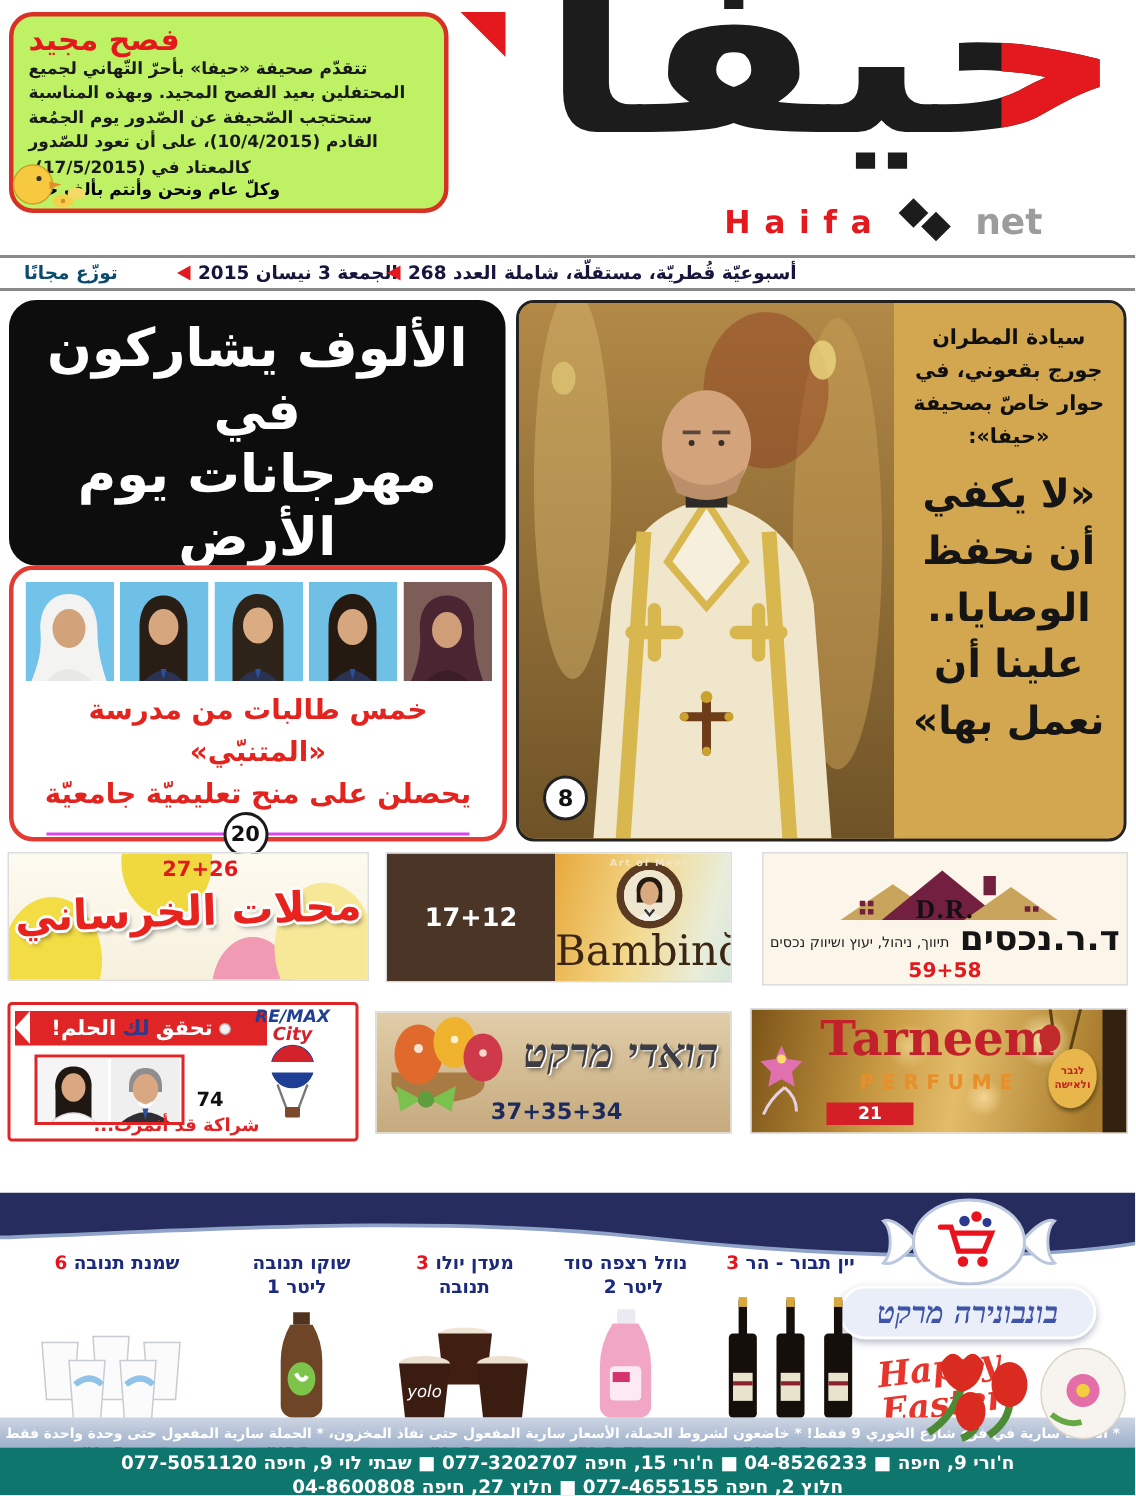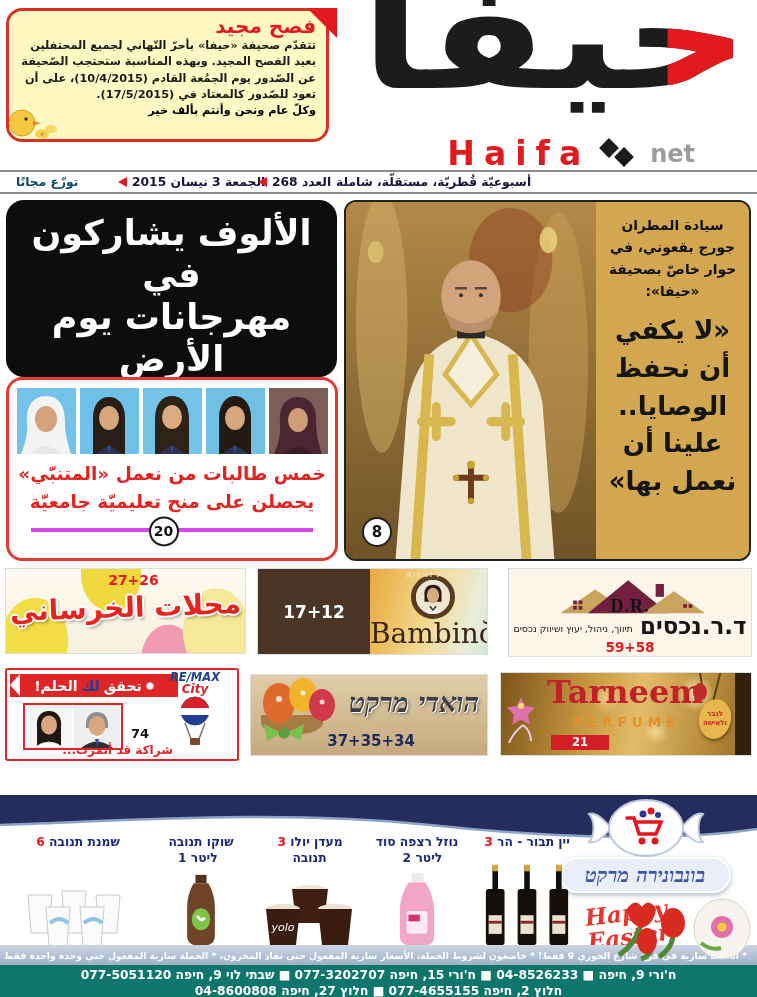--- a/index.html
+++ b/index.html
@@ -1,35 +1,35 @@
 <!DOCTYPE html>
 <html><head>
 <meta charset="utf-8">
 <style>
   * { margin:0; padding:0; box-sizing:border-box; }
   body { background:#fff; font-family:"DejaVu Sans","Liberation Sans",sans-serif; }
   .page { position:relative; width:757px; height:997px; background:#fff; overflow:hidden; margin:0 auto; }
 
   
-  .notice { position:absolute; left:6px; top:8px; width:323px; height:134px; border:3px solid #d93025;
-            border-radius:16px; background:#fef9c3; text-align:right; padding:3px 10px; }
+  .notice { position:absolute; left:6px; top:8px; width:293px; height:134px; border:3px solid #d93025;
+            border-radius:16px; background:#bef264; text-align:left; padding:3px 10px; }
   .notice-title { color:#e3191e; font-weight:800; font-size:20px; }
   .notice-body { font-size:11.3px; color:#1a1a1a; line-height:1.45; direction:rtl; font-weight:600; }
   .notice-close { font-size:11.3px; font-weight:700; direction:rtl; }
   .chick { position:absolute; left:-3px; bottom:-7px; width:54px; height:44px; }
 
   
   .logo { position:absolute; right:0; top:-4px; width:452px; height:176px; }
   .logo-ar { position:absolute; right:8px; top:-36px; font-size:148px; font-weight:800; line-height:1.05;
              direction:rtl; color:#1c1c1c; transform:scaleX(1.18); transform-origin:right center; white-space:nowrap; }
   .logo-ar .overlay { position:absolute; inset:0; color:#e3191e; clip-path:inset(0 0 0 79%); }
   .logo-accent { position:absolute; left:2px; top:12px; width:0; height:0;
                  border-top:30px solid #e3191e; border-left:30px solid transparent; }
   .logo-en { position:absolute; right:62px; top:138px; display:flex; align-items:center; gap:12px; direction:ltr; }
-  .logo-haifa { color:#e3191e; font-weight:800; font-size:33px; letter-spacing:9px; }
+  .logo-haifa { color:#e3191e; font-weight:800; font-size:21px; letter-spacing:9px; }
   .diamonds { position:relative; width:36px; height:26px; }
   .diamonds i { position:absolute; width:14px; height:14px; background:#1c1c1c; transform:rotate(45deg); }
   .d1 { left:0; top:0; } .d2 { left:15px; top:9px; }
   .logo-net { color:#9c9c9c; font-size:24px; font-weight:600; }
 
   
   .infobar { position:absolute; left:0; top:170px; width:757px; height:24px;
              border-top:2px solid #8a8a8a; border-bottom:2px solid #8a8a8a;
              font-size:12.3px; font-weight:700; color:#15153d; background:#fff; }
   .infobar .item { position:absolute; top:3px; display:flex; align-items:center; gap:5px; direction:ltr; }
@@ -60,21 +60,21 @@
         display:flex; align-items:center; justify-content:center; }
 
   
   .students { position:absolute; left:6px; top:377px; width:332px; height:184px; border:3px solid #e23b33;
               border-radius:16px; background:#fff; padding:8px 8px 0; }
   .spics { display:flex; gap:4px; justify-content:center; }
   .spic { width:59px; height:66px; flex:none; }
   .spic svg { display:block; width:100%; height:100%; }
   .stitle { color:#e3231e; font-weight:900; font-size:18.5px; text-align:center; line-height:1.5;
             margin-top:6px; direction:rtl; }
-  .pageline2 { width:282px; margin:12px auto 0; border-top:4px solid #d946ef; position:relative; }
+  .pageline2 { width:282px; margin:12px auto 0; border-top:2px solid #d946ef; position:relative; }
   .pcirc2 { position:absolute; left:47%; top:0; transform:translate(-50%,-52%); width:30px; height:30px;
             border-radius:50%; background:#fff; border:2px solid #1a1a1a; color:#111; font-weight:800;
             font-size:14px; display:flex; align-items:center; justify-content:center; }
 
   
   .ad { position:absolute; border:1px solid #ddd; overflow:hidden; }
 
   .khursani { left:5px; top:568px; width:241px; height:86px; text-align:center;
     background:
       radial-gradient(ellipse 55px 70px at 12% 85%, #f3dd45 60%, rgba(0,0,0,0) 61%),
@@ -324,21 +324,21 @@
       </span>
       <span class="spic">
         <svg viewBox="0 0 59 66">
             <rect width="59" height="66" fill="#7d5d58"></rect>
           <path d="M29,9 C16,9 10,20 11,33 C12,47 9,57 5,66 L53,66 C50,57 47,47 47,33 C48,20 42,9 29,9 Z" fill="#4b2532"></path>
           <ellipse cx="29" cy="32" rx="10" ry="12" fill="#cf9e78"></ellipse>
           <path d="M15,66 Q29,52 43,66 Z" fill="#3a1d27"></path>
           </svg>
       </span>
     </div>
-    <div class="stitle">خمس طالبات من نعمل «المتنبّي»</div>
+    <div class="stitle">خمس طالبات من مدرسة «المتنبّي»</div>
     <div class="stitle" style="margin-top:0">يحصلن على منح تعليميّة جامعيّة</div>
     <div class="pageline2">
       <span class="pcirc2">20</span>
     </div>
   </div>
 
   <div class="ad khursani">
     <div class="kpages">27+26</div>
     <div class="ktitle">محلات الخرساني</div>
   </div>

